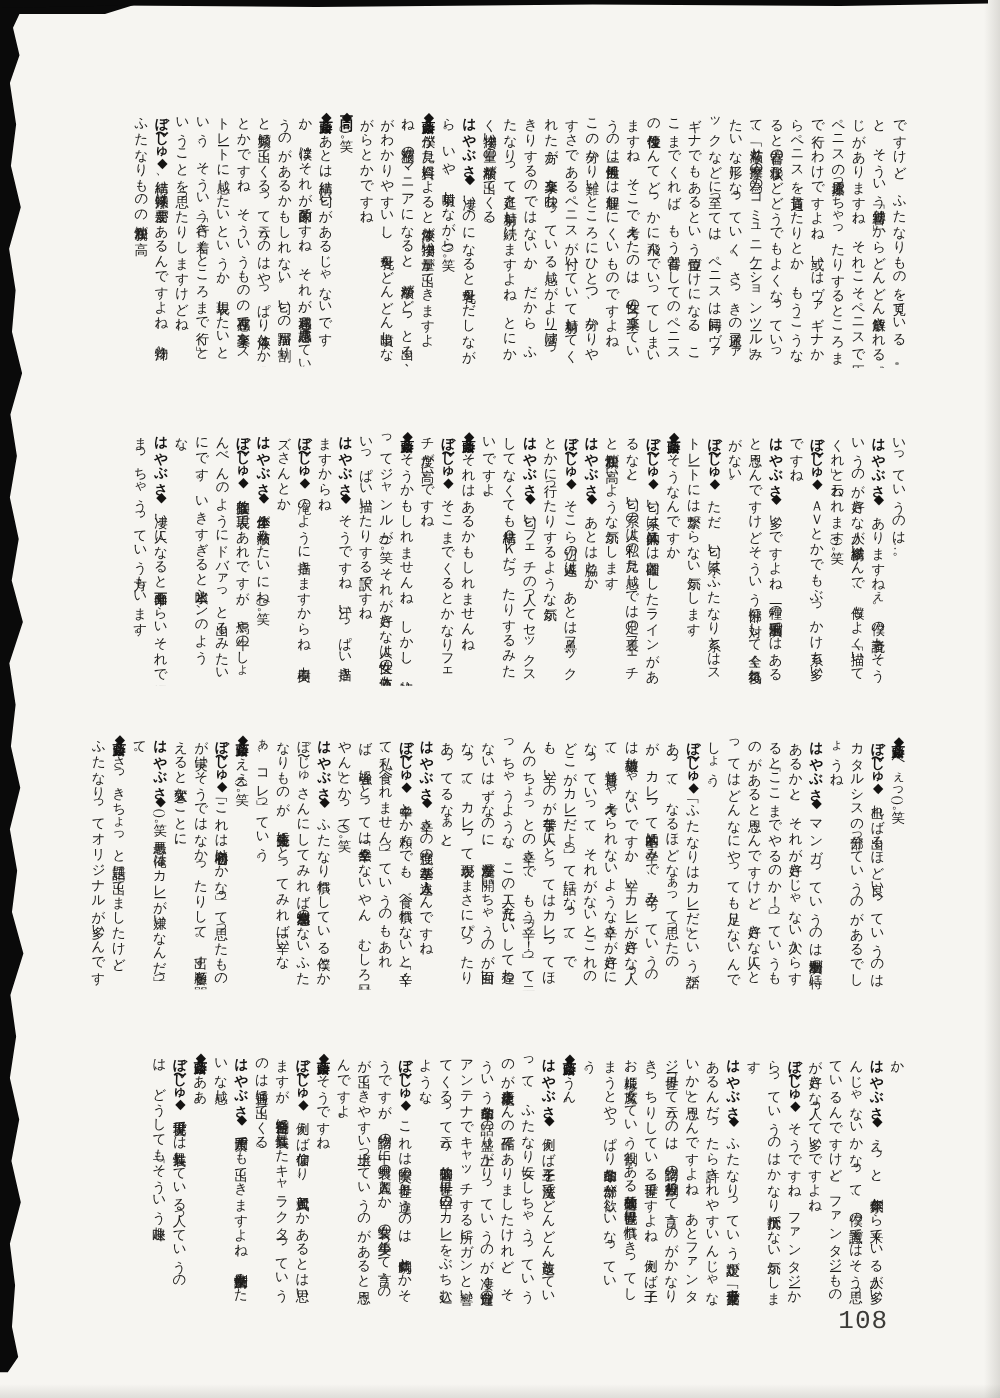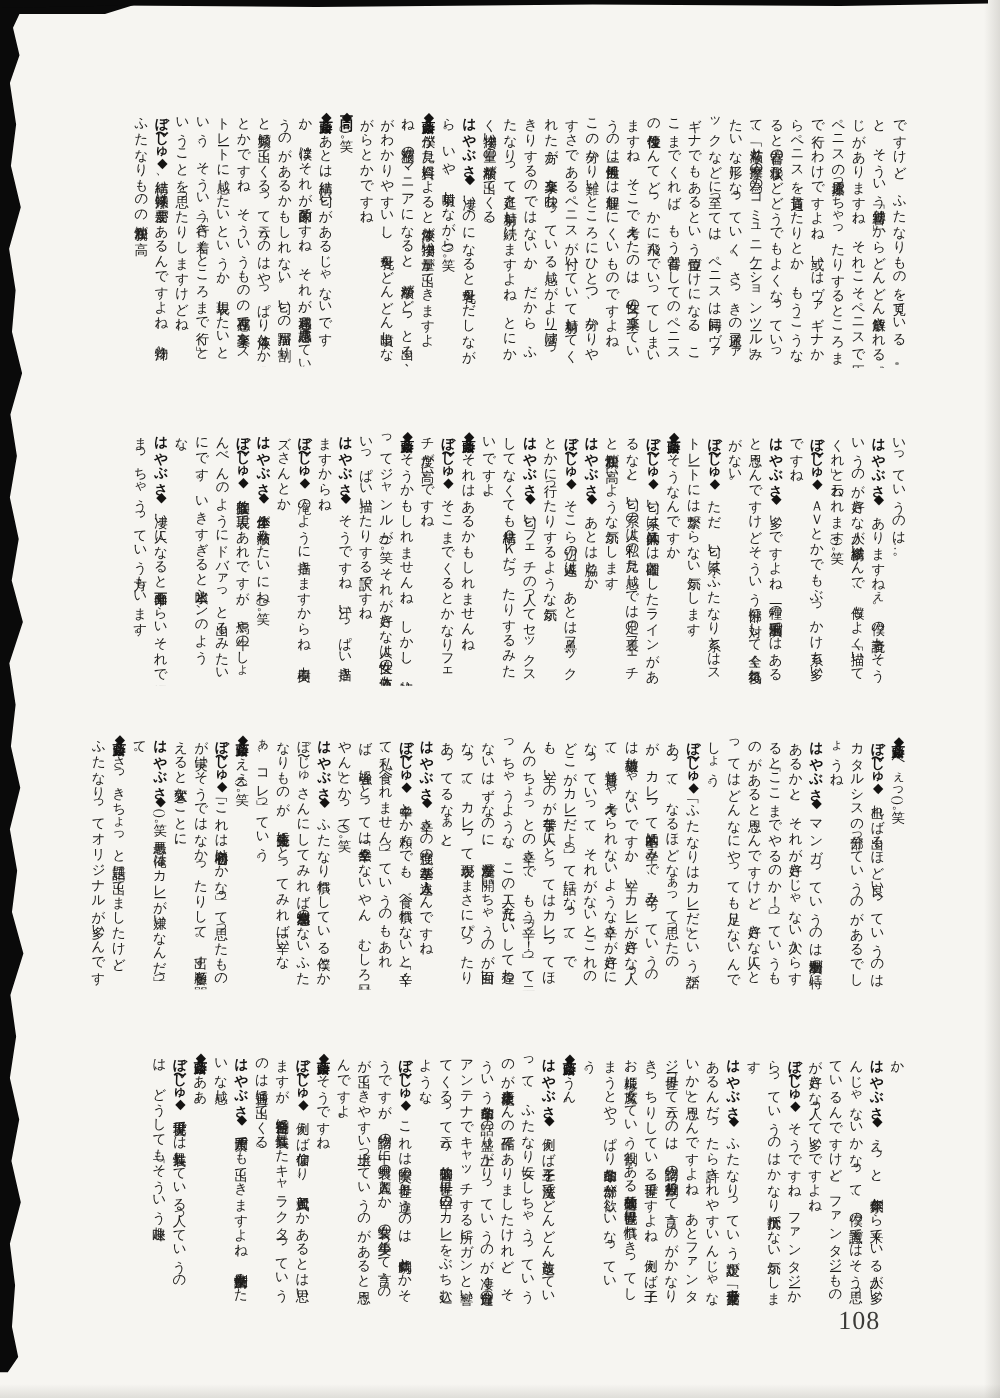--- a/index.html
+++ b/index.html
@@ -33,21 +33,21 @@
   .band p.turn{margin:0;padding:0;}
   .spk{
     font-family:"Liberation Sans","DejaVu Sans",sans-serif;
     font-weight:bold;
     color:#141312;
   }
   .page-number{
     position:absolute;
     left:840px;top:1305px;
     width:60px;
-    font-family:Liberation Serif, serif;
+    font-family:Liberation Mono, monospace;
     font-size:26px;
     letter-spacing:1px;
     color:#3c3b38;
   }
   
   .edge-left{
     position:absolute;left:0;top:0;
     width:26px;height:1382px;
     background:#0a0a0a;
     clip-path:polygon(0% 0%,100% 0%,50% 2%,75% 4%,38% 6%,62% 9%,42% 12%,80% 15%,35% 18%,60% 21%,46% 24%,85% 27%,40% 30%,65% 33%,38% 36%,72% 39%,45% 42%,88% 45%,36% 48%,60% 51%,42% 54%,78% 57%,38% 60%,66% 63%,46% 66%,90% 69%,40% 72%,62% 75%,38% 78%,74% 81%,44% 84%,80% 87%,38% 90%,58% 93%,46% 96%,70% 98.2%,30% 99.3%,0% 99.3%);

